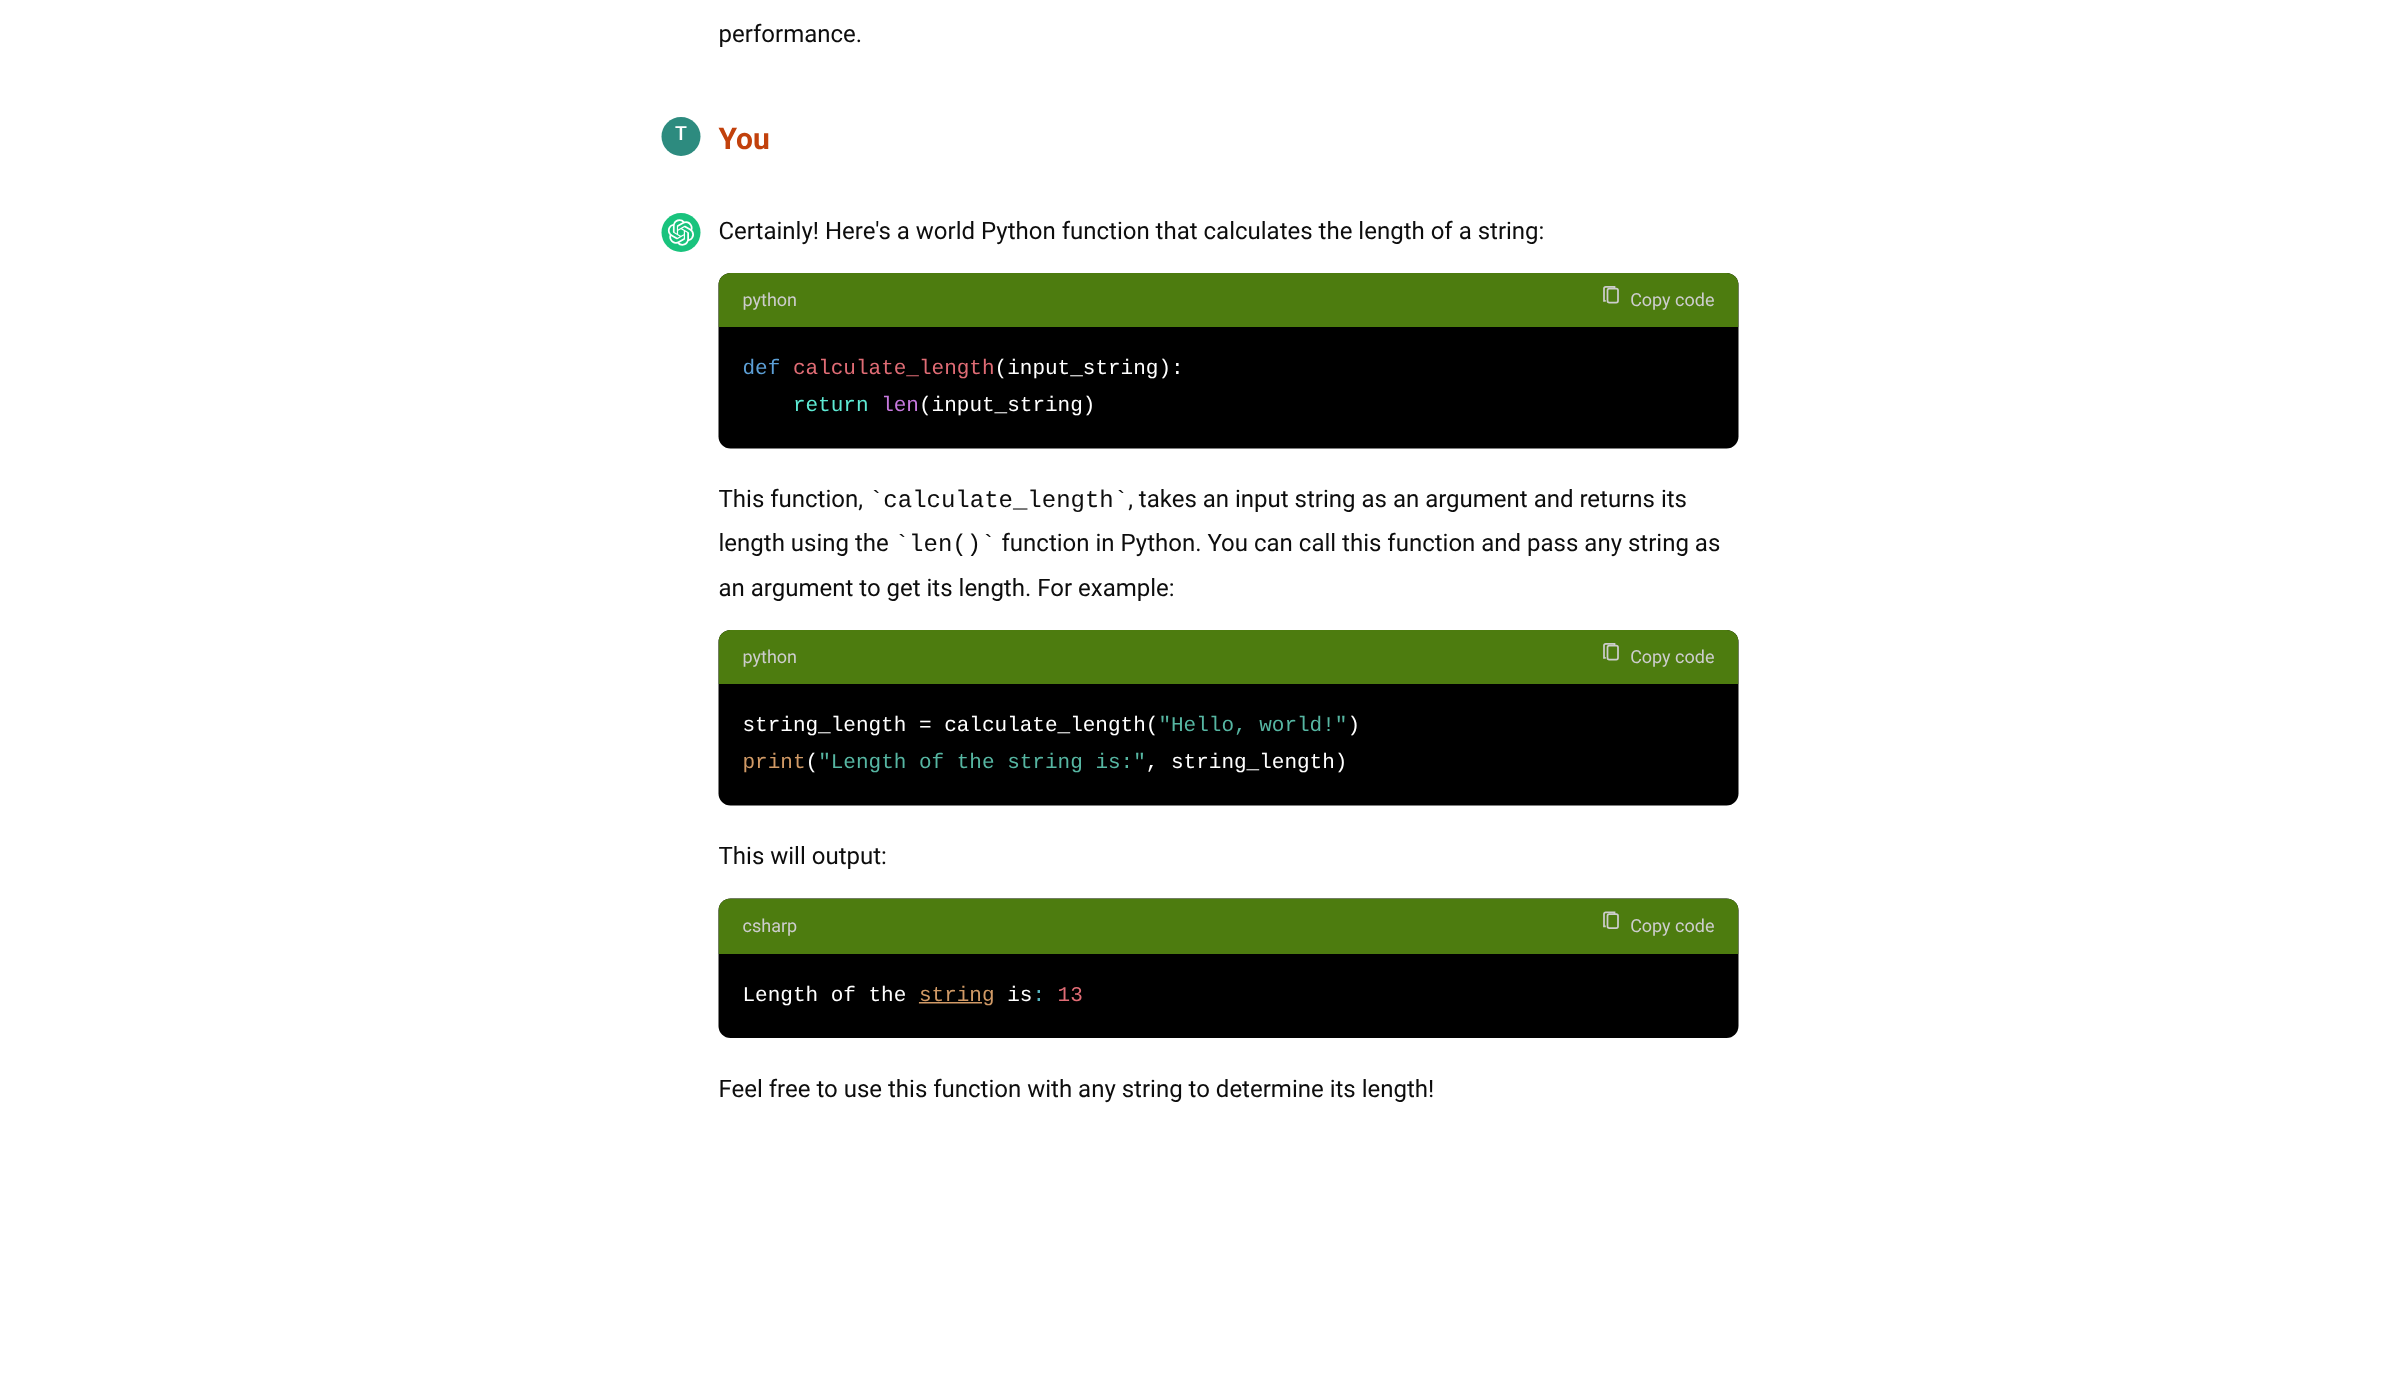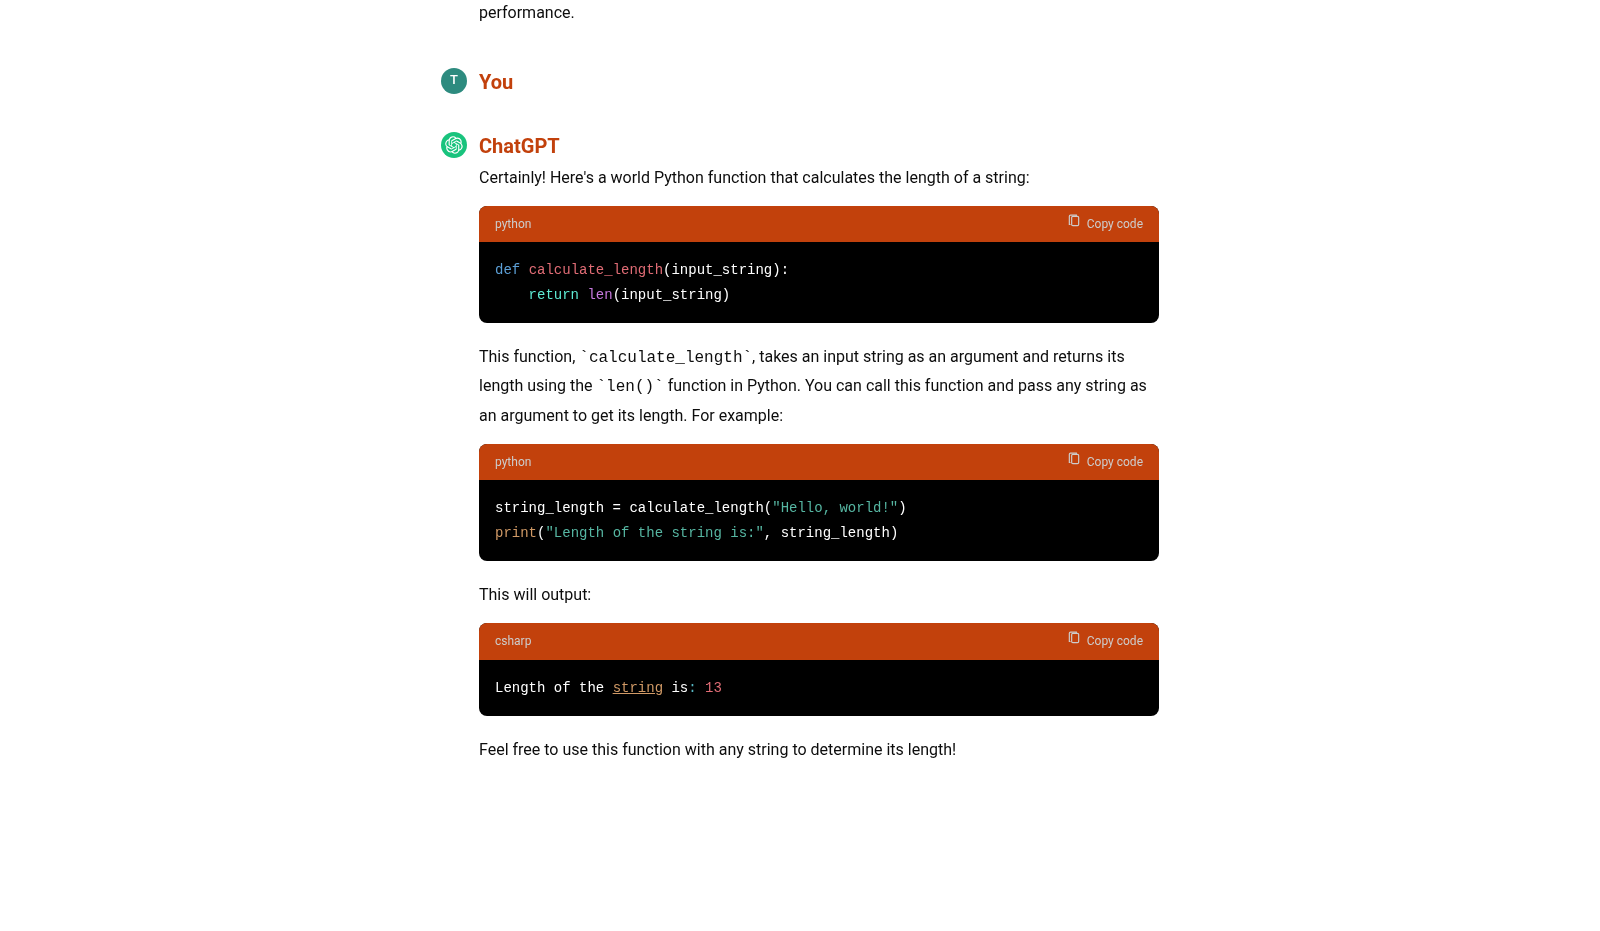--- a/index.html
+++ b/index.html
@@ -8,21 +8,21 @@
       box-sizing: border-box;
     }
     body {
       font-family: -apple-system, BlinkMacSystemFont, "Segoe UI", Roboto, Helvetica, Arial, sans-serif;
       background: #ffffff;
       color: #0d0d0d;
       line-height: 1.6;
     }
     .container {
       max-width: 758px;
-      margin: 0 auto;
+      margin: 10px auto;
       padding: 0 20px;
     }
     .message {
       display: flex;
       gap: 12px;
       margin-bottom: 30px;
     }
     .avatar {
       width: 26px;
       height: 26px;
@@ -70,21 +70,21 @@
       margin-bottom: 40px;
       padding-left: 38px;
     }
     .code-block {
       background: #000000;
       border-radius: 8px;
       overflow: hidden;
       margin: 15px 0 20px 0;
     }
     .code-header {
-      background: #c2410c;
+      background: #4d7c0f;
       padding: 8px 16px;
       display: flex;
       justify-content: space-between;
       align-items: center;
       font-size: 12px;
       color: #cdcdcd;
     }
     .copy-btn {
       display: flex;
       align-items: flex-start;
@@ -140,21 +140,20 @@
     </div>
   </div>
 
   <div class="message">
     <div class="avatar avatar-assistant">
       <svg viewBox="0 0 41 41" fill="none">
           <path fill="#fff" d="M37.532 16.87a9.963 9.963 0 0 0-.856-8.184 10.078 10.078 0 0 0-10.855-4.835A9.964 9.964 0 0 0 18.306.5a10.079 10.079 0 0 0-9.614 6.977 9.967 9.967 0 0 0-6.664 4.834 10.08 10.08 0 0 0 1.24 11.817 9.965 9.965 0 0 0 .856 8.185 10.079 10.079 0 0 0 10.855 4.835 9.965 9.965 0 0 0 7.516 3.35 10.078 10.078 0 0 0 9.617-6.981 9.967 9.967 0 0 0 6.663-4.834 10.079 10.079 0 0 0-1.243-11.813ZM22.498 37.886a7.474 7.474 0 0 1-4.799-1.735c.061-.033.168-.091.237-.134l7.964-4.6a1.294 1.294 0 0 0 .655-1.134V19.054l3.366 1.944a.12.12 0 0 1 .066.092v9.299a7.505 7.505 0 0 1-7.49 7.496ZM6.392 31.006a7.471 7.471 0 0 1-.894-5.023c.06.036.162.099.237.141l7.964 4.6a1.297 1.297 0 0 0 1.308 0l9.724-5.614v3.888a.12.12 0 0 1-.048.103l-8.051 4.649a7.504 7.504 0 0 1-10.24-2.744ZM4.297 13.62A7.469 7.469 0 0 1 8.2 10.333c0 .068-.004.19-.004.274v9.201a1.294 1.294 0 0 0 .654 1.132l9.723 5.614-3.366 1.944a.12.12 0 0 1-.114.01L7.04 23.856a7.504 7.504 0 0 1-2.743-10.237Zm27.658 6.437-9.724-5.615 3.367-1.943a.121.121 0 0 1 .113-.01l8.052 4.648a7.498 7.498 0 0 1-1.158 13.528v-9.476a1.293 1.293 0 0 0-.65-1.132Zm3.35-5.043c-.059-.037-.162-.099-.236-.141l-7.965-4.6a1.298 1.298 0 0 0-1.308 0l-9.723 5.614v-3.888a.12.12 0 0 1 .048-.103l8.05-4.645a7.497 7.497 0 0 1 11.135 7.763Zm-21.063 6.929-3.367-1.944a.12.12 0 0 1-.065-.092v-9.299a7.497 7.497 0 0 1 12.293-5.756 6.94 6.94 0 0 0-.236.134l-7.965 4.6a1.294 1.294 0 0 0-.654 1.132l-.006 11.225Zm1.829-3.943 4.33-2.501 4.332 2.5v5l-4.331 2.5-4.331-2.5V18Z"></path>
         </svg>
     </div>
     <div class="message-content">
-      <div class="author">ChatGPT</div>
       <div class="text">
         <div class="text-block">Certainly! Here's a world Python function that calculates the length of a string:</div>
 
         <div class="code-block">
           <div class="code-header">
             <span>python</span>
             <div class="copy-btn">
               <svg viewBox="0 0 24 24" fill="none" stroke="currentColor" stroke-width="2">
                   <rect x="8" y="4" width="12" height="16" rx="2"></rect>
                   <path d="M16 4V2H6a2 2 0 0 0-2 2v14h2"></path>

